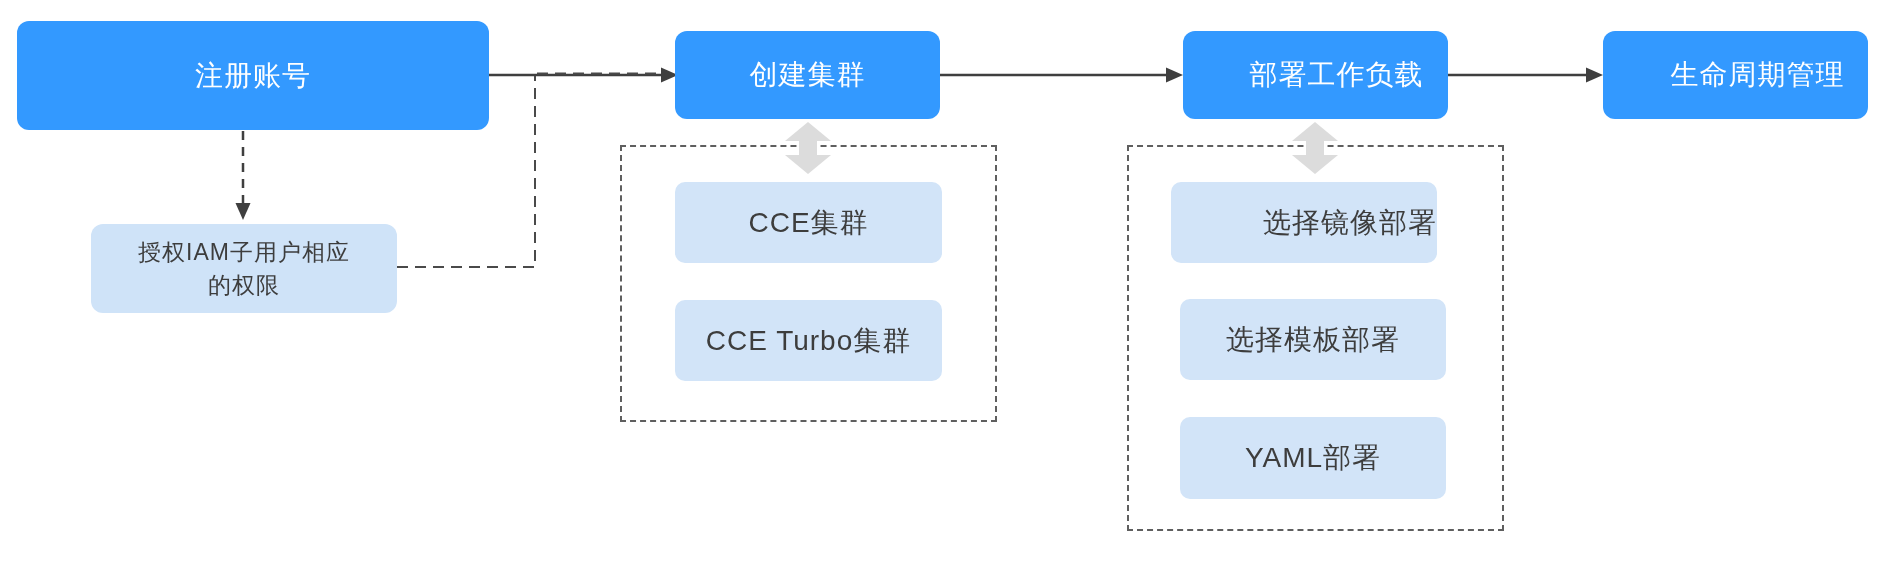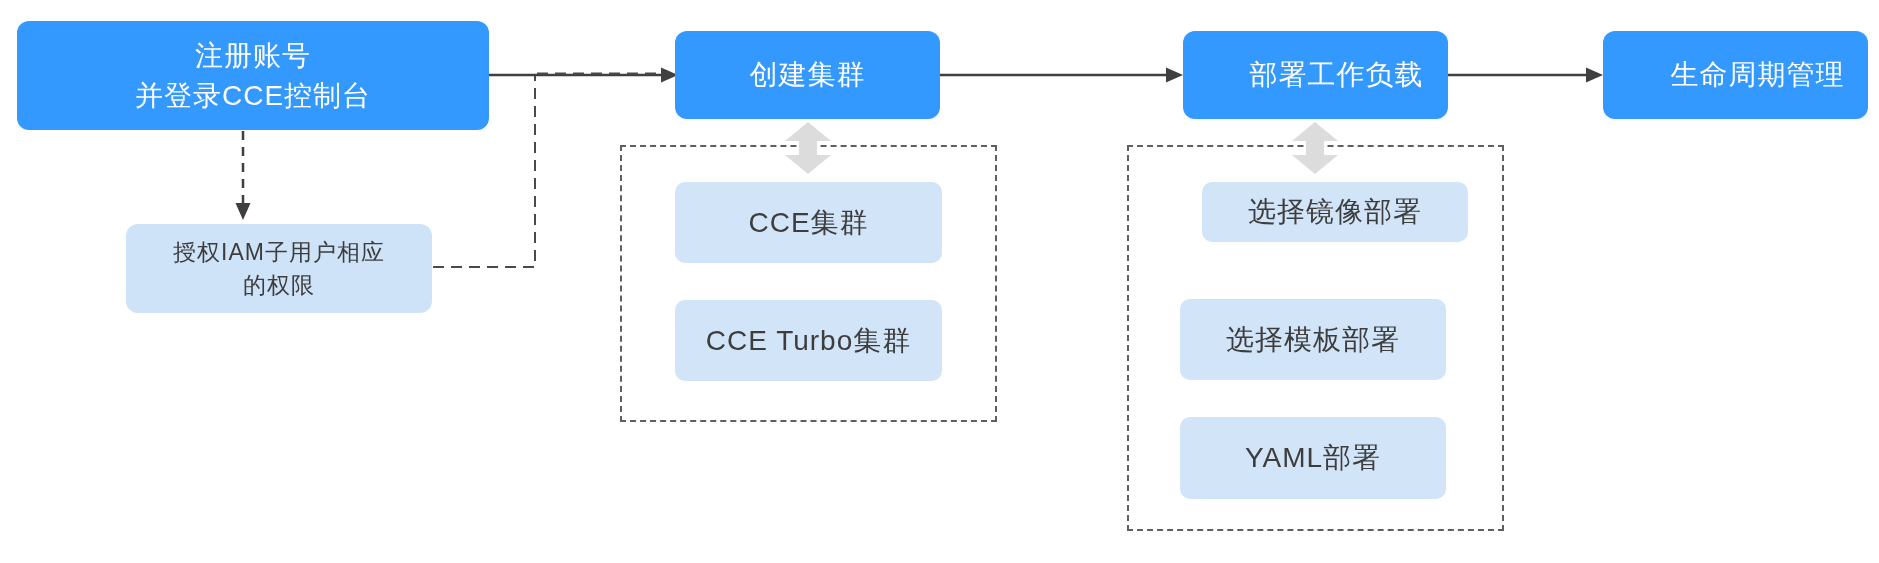--- a/index.html
+++ b/index.html
@@ -14,33 +14,33 @@
        justify-content:center;text-align:center;z-index:3;box-sizing:border-box;}
   
   .step{background:#3399ff;color:#ffffff;border-radius:12px;
         font-size:28px;font-weight:500;letter-spacing:1px;}
   .step .ln{line-height:40px;}
   
   .option{background:#d2e4f8;color:#3d3d3d;border-radius:10px;
           font-size:28px;font-weight:400;letter-spacing:1px;}
   
   .note{background:#cfe3f8;color:#3d3d3d;border-radius:12px;
-        font-size:23px;font-weight:400;letter-spacing:1px;margin-left:35px;}
+        font-size:23px;font-weight:400;letter-spacing:1px;}
   .note .ln{line-height:33px;}
   
   #step-register{left:17px;top:21px;width:472px;height:109px;}
   #step-create-cluster{left:675px;top:31px;width:265px;height:88px;}
   #step-deploy-workload{left:1183px;top:31px;width:265px;height:88px;padding-left:42px;}
   #step-lifecycle{left:1603px;top:31px;width:265px;height:88px;padding-left:44px;}
   #note-iam{left:91px;top:224px;width:306px;height:89px;}
   #group-create-cluster{left:620px;top:145px;width:373px;height:273px;}
   #group-deploy-workload{left:1127px;top:145px;width:373px;height:382px;}
   #opt-cce{left:675px;top:182px;width:267px;height:81px;}
   #opt-cce-turbo{left:675px;top:300px;width:267px;height:81px;}
-  #opt-image{left:1202px;top:182px;width:266px;height:60px;}
+  #opt-image{left:1171px;top:182px;width:266px;height:81px;align-items:flex-end;}
   #opt-template{left:1180px;top:299px;width:266px;height:81px;text-align:right;}
   #opt-yaml{left:1180px;top:417px;width:266px;height:82px;}
 </style>
 </head>
 <body>
 
 <div class="canvas">
 
   <div class="group" id="group-create-cluster"></div>
   <div class="group" id="group-deploy-workload"></div>
@@ -61,21 +61,20 @@
     <polygon points="235.5,203 250.5,203 243,220" fill="#3f3f3f"></polygon>
 
     <path d="M397,267 H535 V76" fill="none" stroke="#4a4a4a" stroke-width="2" stroke-dasharray="11,7"></path>
 
     <polygon points="808,122 831,141 817,141 817,155 831,155 808,174 785,155 799,155 799,141 785,141" fill="#dcdcdc"></polygon>
     <polygon points="1315,122 1338,141 1324,141 1324,155 1338,155 1315,174 1292,155 1306,155 1306,141 1292,141" fill="#dcdcdc"></polygon>
   </svg>
 
   <div class="box step" id="step-register">
     <div class="ln">注册账号</div>
-    <div class="ln">并登录CCE控制台</div>
   </div>
 
   <div class="box step" id="step-create-cluster">
     <div class="ln">创建集群</div>
   </div>
 
   <div class="box step" id="step-deploy-workload">
     <div class="ln">部署工作负载</div>
   </div>
 

